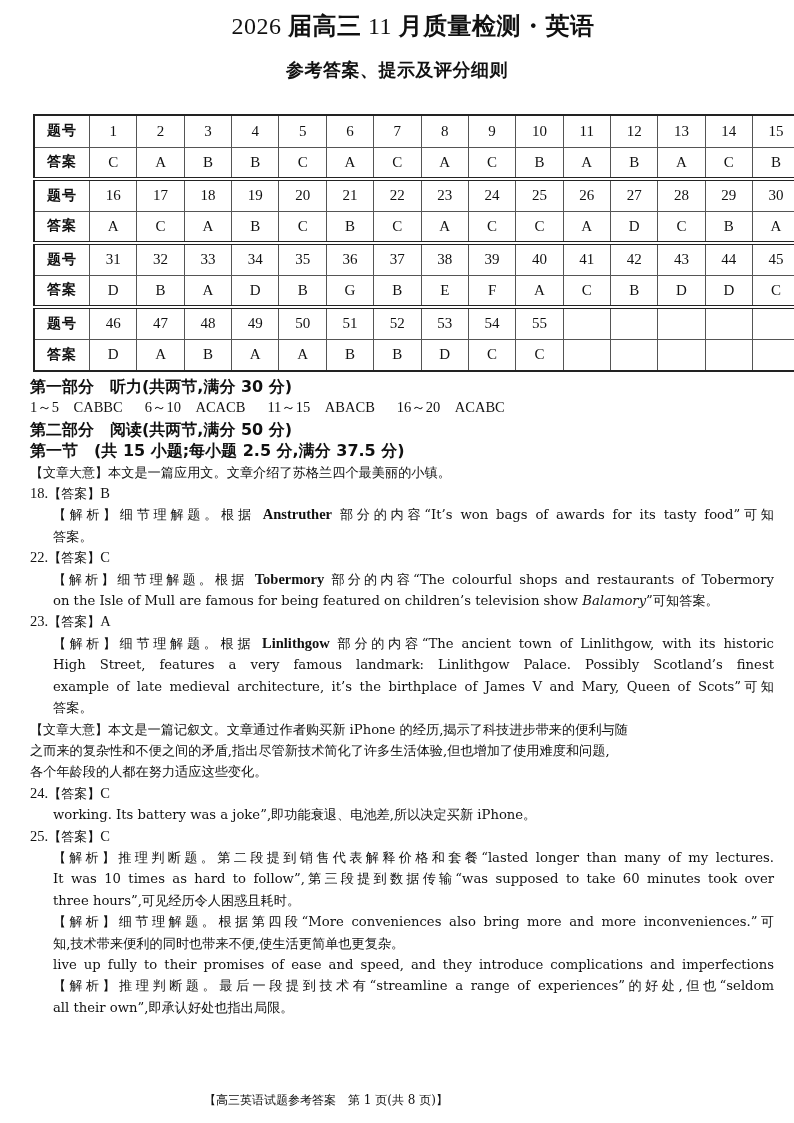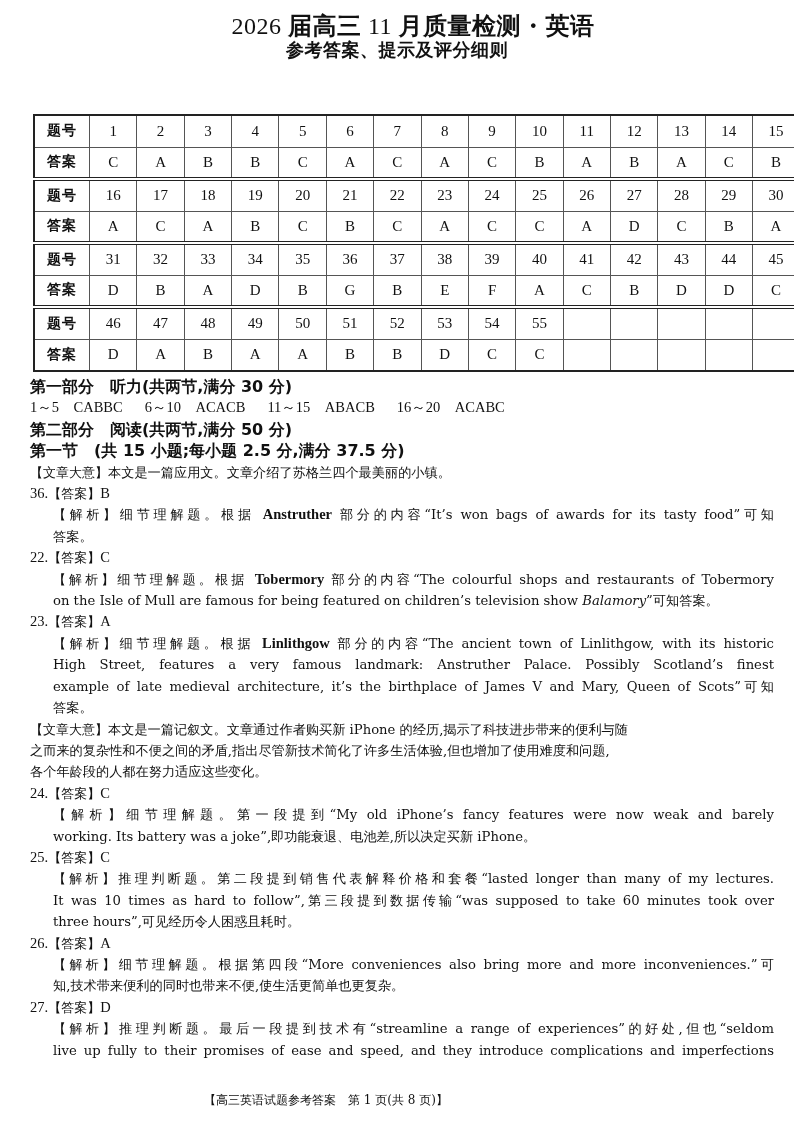--- a/index.html
+++ b/index.html
@@ -11,21 +11,21 @@
     overflow: hidden;
   }
   .title {
     position: absolute; left: 16px; top: 10px; width: 794px;
     text-align: center;
     font-family: "Liberation Serif", "DejaVu Serif", serif;
     font-size: 24px; font-weight: bold; letter-spacing: 0.5px;
   }
   .title .num { font-weight: normal; }
   .subtitle {
-    position: absolute; left: 0; top: 38px; width: 794px;
+    position: absolute; left: 0; top: 58px; width: 794px;
     text-align: center;
     font-family: "DejaVu Sans", sans-serif;
     font-size: 18px; font-weight: bold; letter-spacing: 0.5px;
   }
   .answer-table {
     position: absolute; left: 33px; top: 114px;
     width: 768px;
     border-collapse: collapse;
     border: 2px solid #222;
     font-family: "Liberation Serif", serif;
@@ -233,62 +233,60 @@
   <div class="line listen-line" id="listen-line"><span class="seg">1～5 CABBC</span><span class="seg">6～10 ACACB</span><span class="seg">11～15 ABACB</span><span class="seg">16～20 ACABC</span></div>
   <div class="line section-head">第二部分　阅读(共两节,满分 50 分)</div>
   <div class="line section-head">第一节　(共 15 小题;每小题 2.5 分,满分 37.5 分)</div>
 
   <div class="line">
     <span class="tag">【文章大意】</span><span>本文是一篇应用文。文章介绍了苏格兰四个最美丽的小镇。</span>
   </div>
 
   <div id="questions-a">
       <div>
-        <div class="line"><span class="qnum">36.</span><span class="tag">【答案】</span><span class="qnum">B</span></div>
+        <div class="line"><span class="qnum">18.</span><span class="tag">【答案】</span><span class="qnum">B</span></div>
         <div class="line indent justify"><span class="tag">【解析】</span>细节理解题。根据 <span class="kw">Anstruther</span> 部分的内容“It’s won bags of awards for its tasty food”可知</div>
         <div class="line indent">答案。</div>
       </div>
       <div>
         <div class="line"><span class="qnum">22.</span><span class="tag">【答案】</span><span class="qnum">C</span></div>
         <div class="line indent justify"><span class="tag">【解析】</span>细节理解题。根据 <span class="kw">Tobermory</span> 部分的内容“The colourful shops and restaurants of Tobermory</div>
         <div class="line indent">on the Isle of Mull are famous for being featured on children’s television show <span class="it">Balamory</span>”可知答案。</div>
       </div>
       <div>
         <div class="line"><span class="qnum">23.</span><span class="tag">【答案】</span><span class="qnum">A</span></div>
         <div class="line indent justify"><span class="tag">【解析】</span>细节理解题。根据 <span class="kw">Linlithgow</span> 部分的内容“The ancient town of Linlithgow, with its historic</div>
-        <div class="line indent justify">High Street, features a very famous landmark: Anstruther Palace. Possibly Scotland’s finest</div>
+        <div class="line indent justify">High Street, features a very famous landmark: Linlithgow Palace. Possibly Scotland’s finest</div>
         <div class="line indent justify">example of late medieval architecture, it’s the birthplace of James V and Mary, Queen of Scots”可知</div>
         <div class="line indent">答案。</div>
       </div>
     </div>
 
   <div>
     <div class="line"><span class="tag">【文章大意】</span><span>本文是一篇记叙文。文章通过作者购买新 iPhone 的经历,揭示了科技进步带来的便利与随</span></div>
     <div class="line">之而来的复杂性和不便之间的矛盾,指出尽管新技术简化了许多生活体验,但也增加了使用难度和问题,</div>
     <div class="line">各个年龄段的人都在努力适应这些变化。</div>
   </div>
 
   <div id="questions-b">
       <div>
         <div class="line"><span class="qnum">24.</span><span class="tag">【答案】</span><span class="qnum">C</span></div>
-        <div class="line indent justify"><span class="tag">【解析】</span>细节理解题。第一段提到“My old iPhone’s fancy features were now weak and barely</div>
         <div class="line indent">working. Its battery was a joke”,即功能衰退、电池差,所以决定买新 iPhone。</div>
       </div>
       <div>
         <div class="line"><span class="qnum">25.</span><span class="tag">【答案】</span><span class="qnum">C</span></div>
         <div class="line indent justify"><span class="tag">【解析】</span>推理判断题。第二段提到销售代表解释价格和套餐“lasted longer than many of my lectures.</div>
         <div class="line indent justify">It was 10 times as hard to follow”,第三段提到数据传输“was supposed to take 60 minutes took over</div>
         <div class="line indent">three hours”,可见经历令人困惑且耗时。</div>
       </div>
       <div>
-        <div class="line"><span class="qnum">26.</span><span class="tag">【答案】</span><span class="qnum">A</span></div>
         <div class="line indent justify"><span class="tag">【解析】</span>细节理解题。根据第四段“More conveniences also bring more and more inconveniences.”可</div>
         <div class="line indent">知,技术带来便利的同时也带来不便,使生活更简单也更复杂。</div>
       </div>
       <div>
-        <div class="line"><span class="qnum">27.</span><span class="tag">【答案】</span><span class="qnum">D</span></div>
+        <div class="line indent justify">live up fully to their promises of ease and speed, and they introduce complications and imperfections</div>
         <div class="line indent justify"><span class="tag">【解析】</span>推理判断题。最后一段提到技术有“streamline a range of experiences”的好处,但也“seldom</div>
-        <div class="line indent justify">live up fully to their promises of ease and speed, and they introduce complications and imperfections</div>
+        <div class="line indent">all their own”,即承认好处也指出局限。</div>
       </div>
     </div>
 </div>
 
 <div class="footer">【高三英语试题参考答案　第 1 页(共 8 页)】</div>
 
 </body></html>

